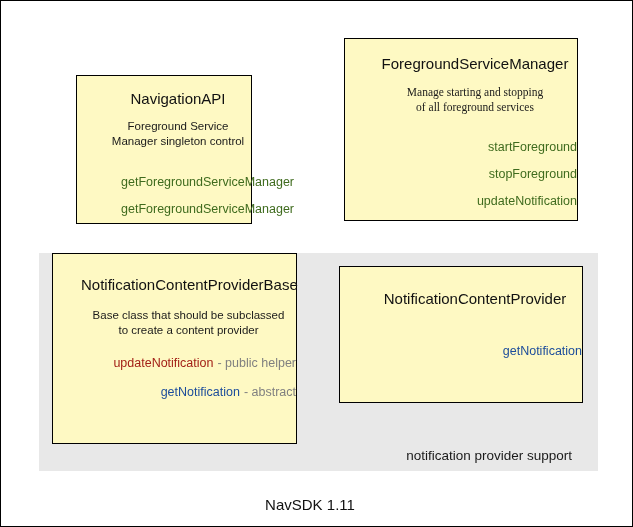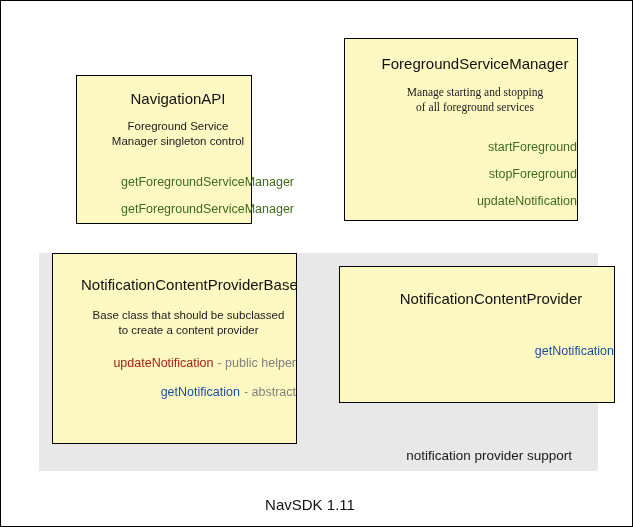--- a/index.html
+++ b/index.html
@@ -66,21 +66,21 @@
   #box-foreground-service-manager .box-desc  { margin-top: 12px; font-family: Liberation Serif, serif; }
   #box-foreground-service-manager .methods   { margin-top: 25px; padding-left: 19px; }
   #box-foreground-service-manager .method    { margin-bottom: 12px; }
 
   #box-notification-content-provider-base { left: 51px; top: 252px; width: 245px; height: 191px; }
   #box-notification-content-provider-base .box-title { margin-top: 22px; }
   #box-notification-content-provider-base .box-desc  { margin-top: 14px; }
   #box-notification-content-provider-base .methods   { margin-top: 18px; padding-left: 24px; }
   #box-notification-content-provider-base .method    { margin-bottom: 14px; }
 
-  #box-notification-content-provider { left: 338px; top: 265px; width: 276px; height: 137px; }
+  #box-notification-content-provider { left: 338px; top: 265px; width: 244px; height: 137px; }
   #box-notification-content-provider .box-title { margin-top: 23px; }
   #box-notification-content-provider .box-desc  { margin-top: 12px; }
   #box-notification-content-provider .methods   { margin-top: 36px; padding-left: 22px; }
 
   .caption {
     position: absolute;
     left: 0; right: 13px; top: 495px;
     text-align: center;
     font-size: 15px;
     color: #111;

